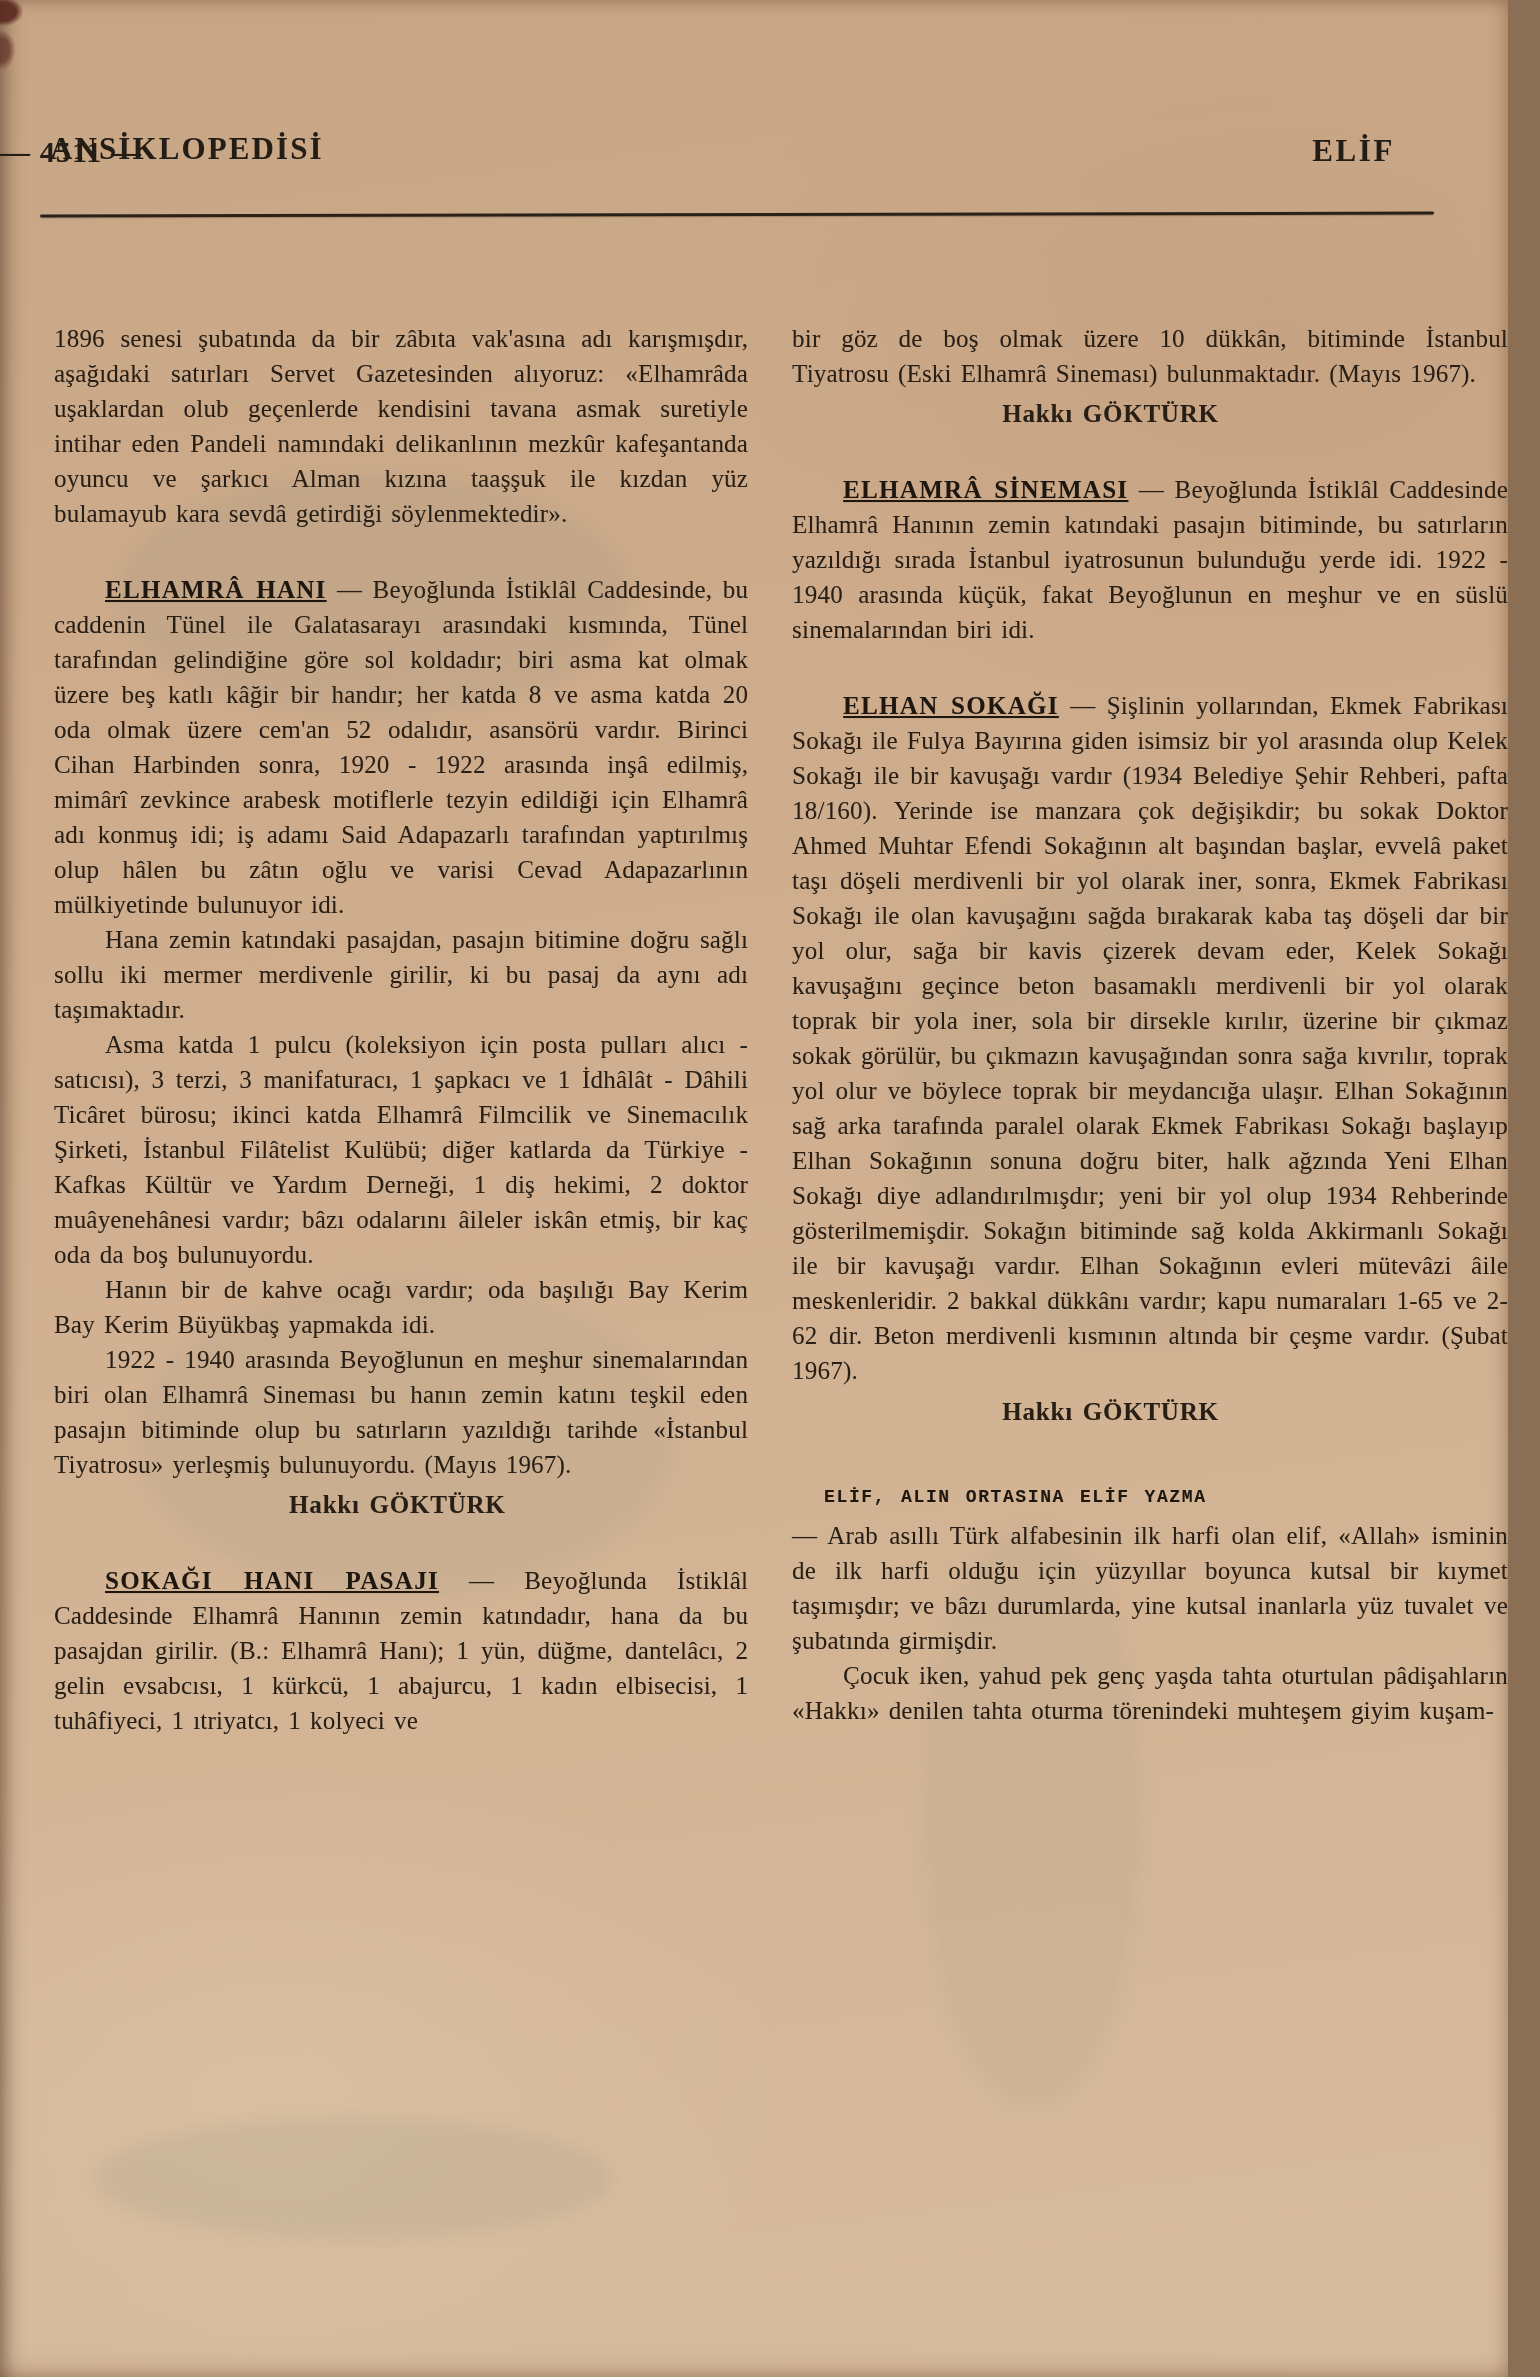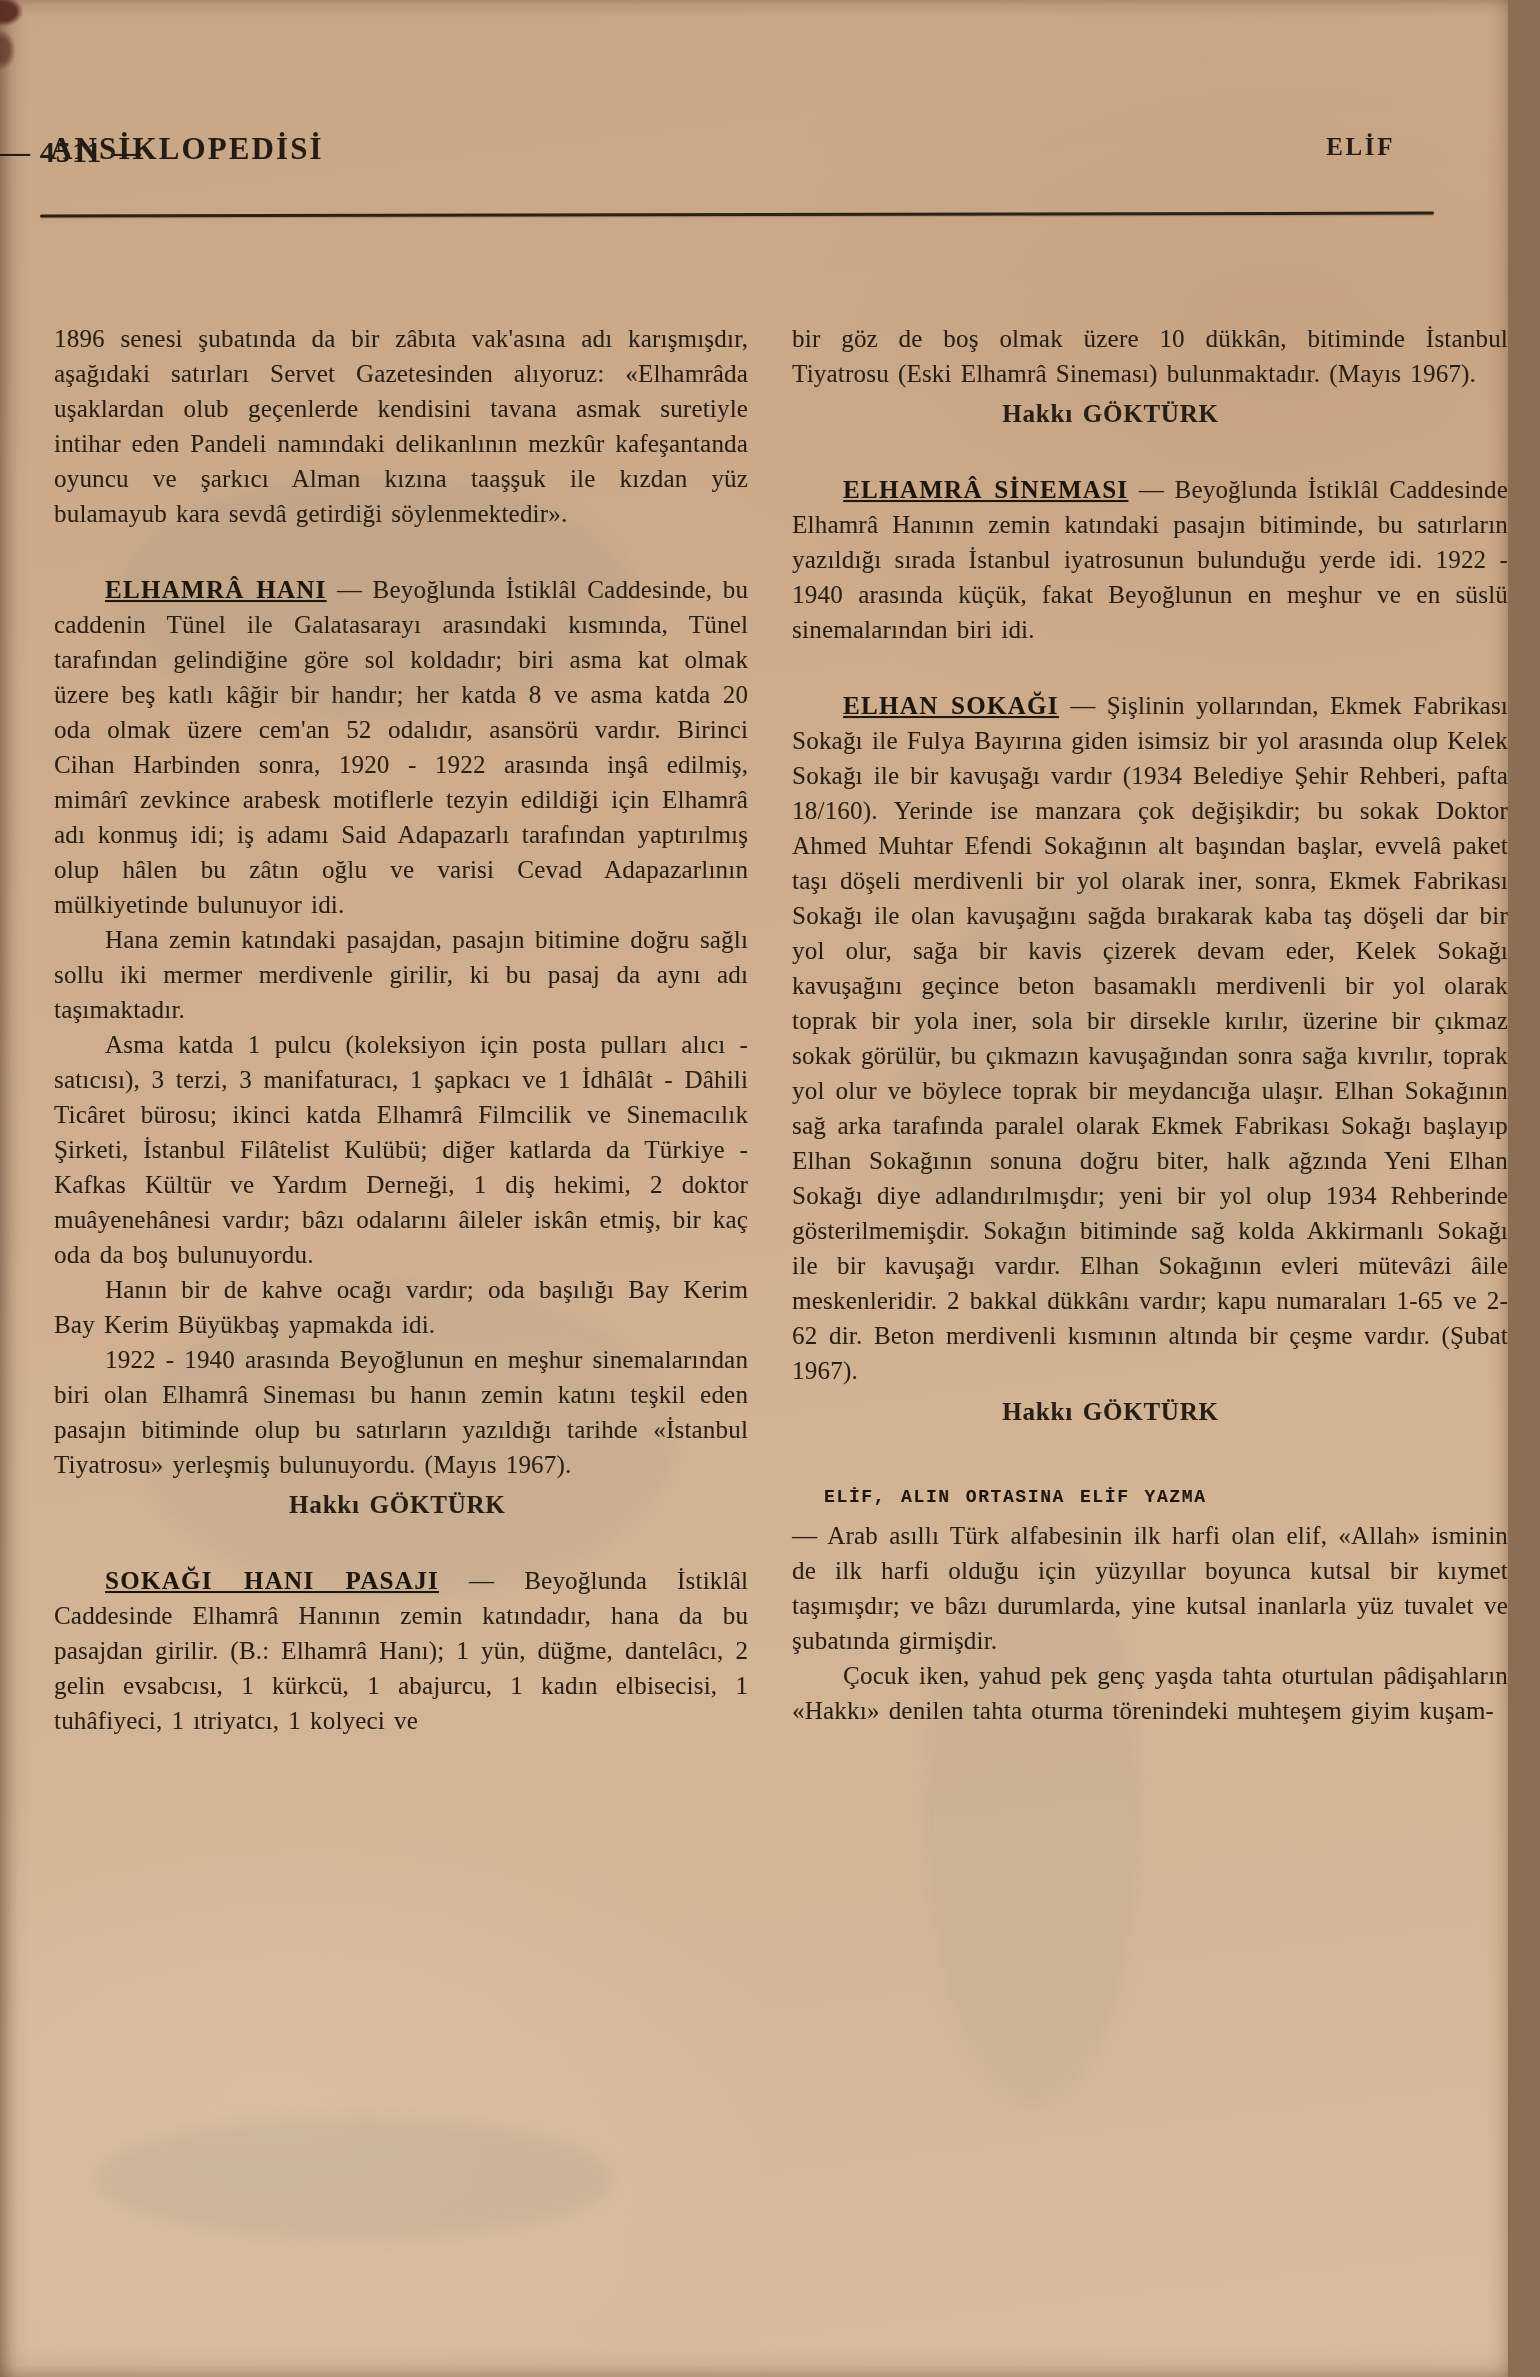--- a/index.html
+++ b/index.html
@@ -52,21 +52,21 @@
     left: 0; right: 0; top: 135px;
     text-align: left;
     font-size: 30px;
     font-weight: 700;
     letter-spacing: 1.1px;
     color: #241d15;
   }
   .header-right {
     position: absolute;
     right: 113px; top: 133px;
-    font-size: 25px;
+    font-size: 31px;
     font-weight: 700;
     letter-spacing: 2.6px;
     color: #241d15;
   }
   .header-rule {
     position: absolute;
     left: 40px; top: 213px;
     width: 1394px; height: 3.2px;
     background: #2a2118;
     border-radius: 1.6px;

